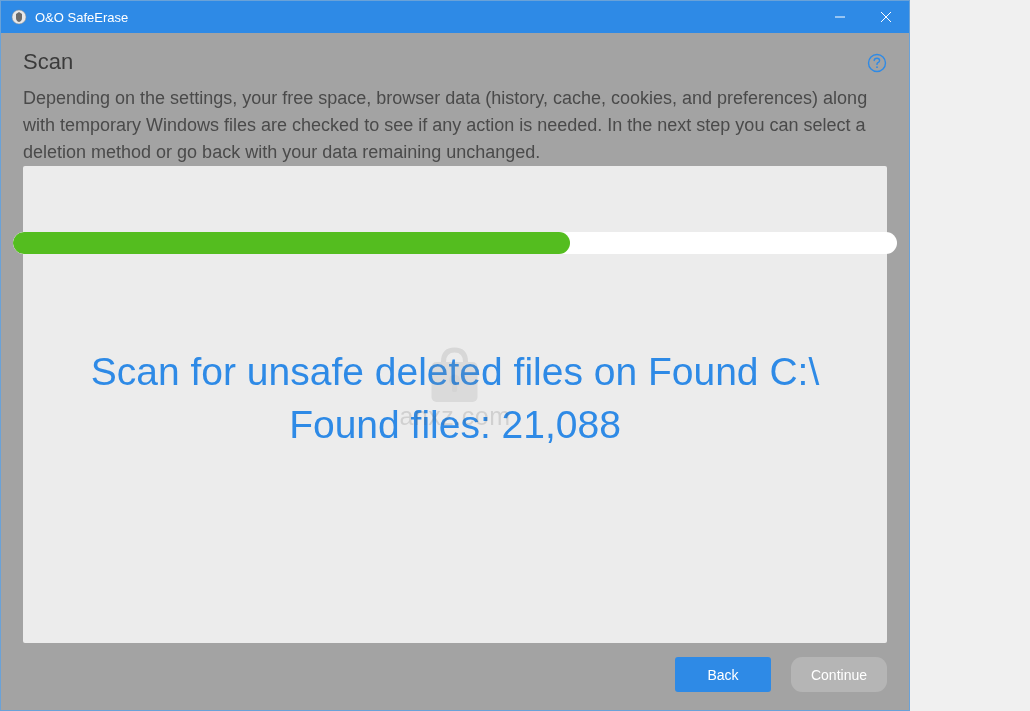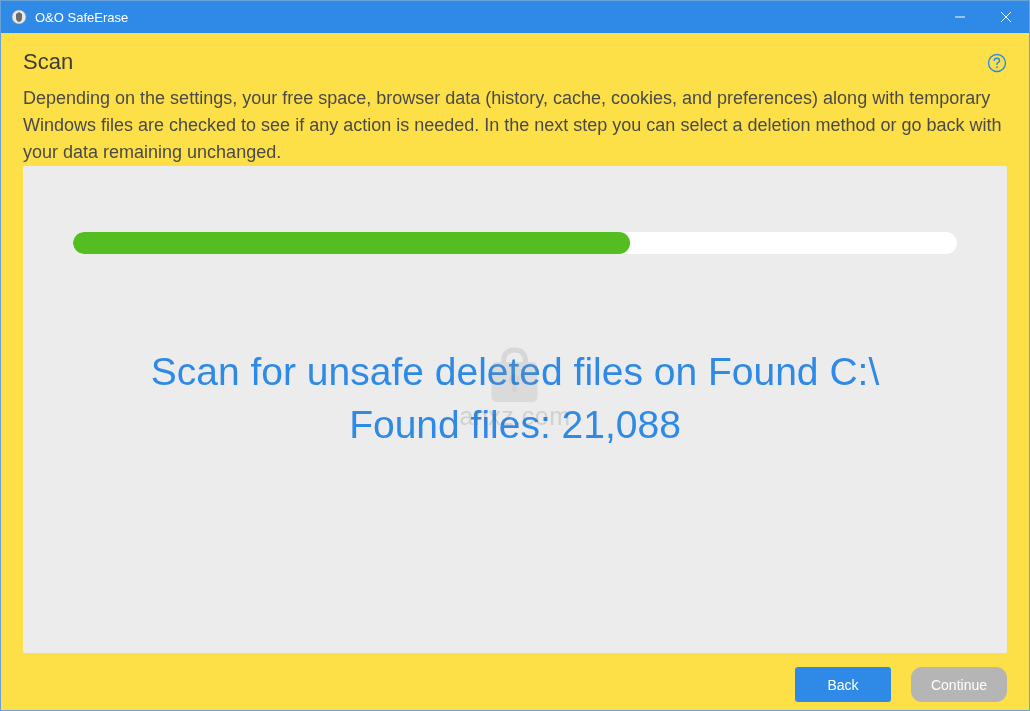--- a/index.html
+++ b/index.html
@@ -8,23 +8,23 @@
       box-sizing: border-box;
     }
     body {
       font-family: "Segoe UI", Tahoma, sans-serif;
       background: #f0f0f0;
       width: 1030px;
       height: 711px;
       overflow: hidden;
     }
     .window {
-      width: 1030px;
+      width: 910px;
       height: 711px;
-      background: #fde047;
+      background: #a3a3a3;
       border: 1px solid #6aa2d8;
       display: flex;
       flex-direction: column;
     }
     .titlebar {
       height: 32px;
       background: #2e8ae6;
       display: flex;
       align-items: center;
       color: #fff;
@@ -50,21 +50,21 @@
       height: 32px;
       display: flex;
       align-items: center;
       justify-content: center;
       cursor: pointer;
     }
     .content {
       flex: 1;
       display: flex;
       flex-direction: column;
-      padding: 16px 22px 8px 22px;
+      padding: 16px 22px 18px 22px;
     }
     .header-row {
       display: flex;
       align-items: flex-start;
       justify-content: space-between;
     }
     .page-title {
       font-size: 22px;
       font-weight: 300;
       color: #3b3b3b;

